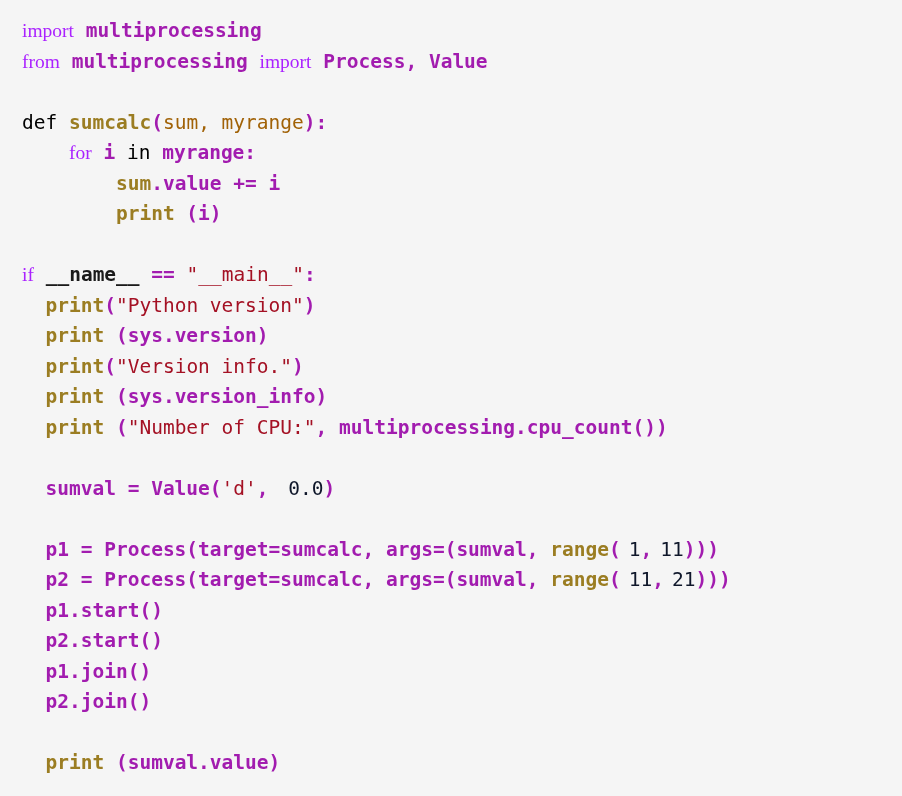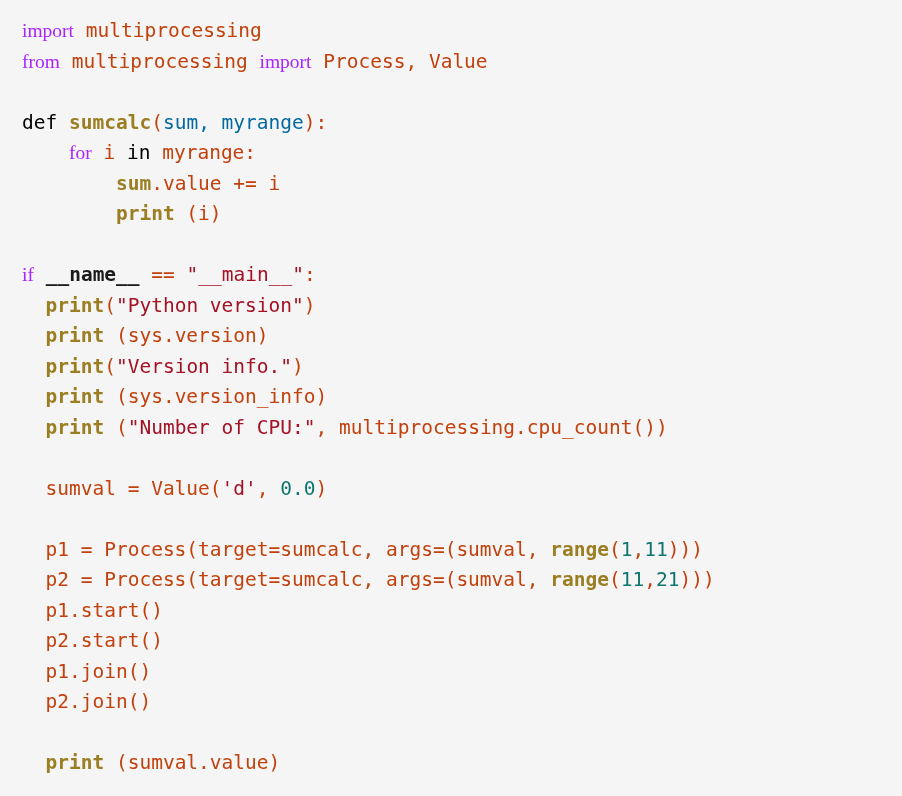--- a/index.html
+++ b/index.html
@@ -18,26 +18,26 @@
     font-size: 19.5px;
     line-height: 30.5px;
     white-space: pre;
     letter-spacing: 0px;
     color: #1a1a1a;
   }
   .code-line {
     white-space: pre;
     min-height: 30.5px;
   }
-  .tok-plain   { color: #c2410c; }
+  .tok-plain   { color: #a21caf; font-weight: bold; }
   .tok-keyword { color: #aa22ff; font-family: Liberation Serif, serif; }
   .tok-defkw   { color: #000000; }
   .tok-builtin { color: #9b7d22; font-weight: bold; }
   .tok-func    { color: #9b7d22; font-weight: bold; }
-  .tok-param   { color: #0369a1; }
+  .tok-param   { color: #a16207; }
   .tok-string  { color: #a41124; }
-  .tok-number  { color: #0f766e; }
+  .tok-number  { color: #0f172a; margin-left: 8px; }
   .tok-dunder  { color: #1a1a1a; font-weight: bold; text-align: center; }
 </style>
 </head>
 <body>
 
 <div id="code-block"><div class="code-line"><span class="tok-keyword">import</span><span class="tok-plain"> multiprocessing</span></div><div class="code-line"><span class="tok-keyword">from</span><span class="tok-plain"> multiprocessing </span><span class="tok-keyword">import</span><span class="tok-plain"> Process, Value</span></div><div class="code-line">&nbsp;</div><div class="code-line"><span class="tok-defkw">def</span><span class="tok-plain"> </span><span class="tok-func">sumcalc</span><span class="tok-plain">(</span><span class="tok-param">sum, myrange</span><span class="tok-plain">):</span></div><div class="code-line"><span class="tok-plain">    </span><span class="tok-keyword">for</span><span class="tok-plain"> i </span><span class="tok-defkw">in</span><span class="tok-plain"> myrange:</span></div><div class="code-line"><span class="tok-plain">        </span><span class="tok-builtin">sum</span><span class="tok-plain">.value += i</span></div><div class="code-line"><span class="tok-plain">        </span><span class="tok-builtin">print</span><span class="tok-plain"> (i)</span></div><div class="code-line">&nbsp;</div><div class="code-line"><span class="tok-keyword">if</span><span class="tok-plain"> </span><span class="tok-dunder">__name__</span><span class="tok-plain"> == </span><span class="tok-string">"__main__"</span><span class="tok-plain">:</span></div><div class="code-line"><span class="tok-plain">  </span><span class="tok-builtin">print</span><span class="tok-plain">(</span><span class="tok-string">"Python version"</span><span class="tok-plain">)</span></div><div class="code-line"><span class="tok-plain">  </span><span class="tok-builtin">print</span><span class="tok-plain"> (sys.version)</span></div><div class="code-line"><span class="tok-plain">  </span><span class="tok-builtin">print</span><span class="tok-plain">(</span><span class="tok-string">"Version info."</span><span class="tok-plain">)</span></div><div class="code-line"><span class="tok-plain">  </span><span class="tok-builtin">print</span><span class="tok-plain"> (sys.version_info)</span></div><div class="code-line"><span class="tok-plain">  </span><span class="tok-builtin">print</span><span class="tok-plain"> (</span><span class="tok-string">"Number of CPU:"</span><span class="tok-plain">, multiprocessing.cpu_count())</span></div><div class="code-line">&nbsp;</div><div class="code-line"><span class="tok-plain">  sumval = Value(</span><span class="tok-string">'d'</span><span class="tok-plain">, </span><span class="tok-number">0.0</span><span class="tok-plain">)</span></div><div class="code-line">&nbsp;</div><div class="code-line"><span class="tok-plain">  p1 = Process(target=sumcalc, args=(sumval, </span><span class="tok-builtin">range</span><span class="tok-plain">(</span><span class="tok-number">1</span><span class="tok-plain">,</span><span class="tok-number">11</span><span class="tok-plain">)))</span></div><div class="code-line"><span class="tok-plain">  p2 = Process(target=sumcalc, args=(sumval, </span><span class="tok-builtin">range</span><span class="tok-plain">(</span><span class="tok-number">11</span><span class="tok-plain">,</span><span class="tok-number">21</span><span class="tok-plain">)))</span></div><div class="code-line"><span class="tok-plain">  p1.start()</span></div><div class="code-line"><span class="tok-plain">  p2.start()</span></div><div class="code-line"><span class="tok-plain">  p1.join()</span></div><div class="code-line"><span class="tok-plain">  p2.join()</span></div><div class="code-line">&nbsp;</div><div class="code-line"><span class="tok-plain">  </span><span class="tok-builtin">print</span><span class="tok-plain"> (sumval.value)</span></div></div>
 
 </body></html>

